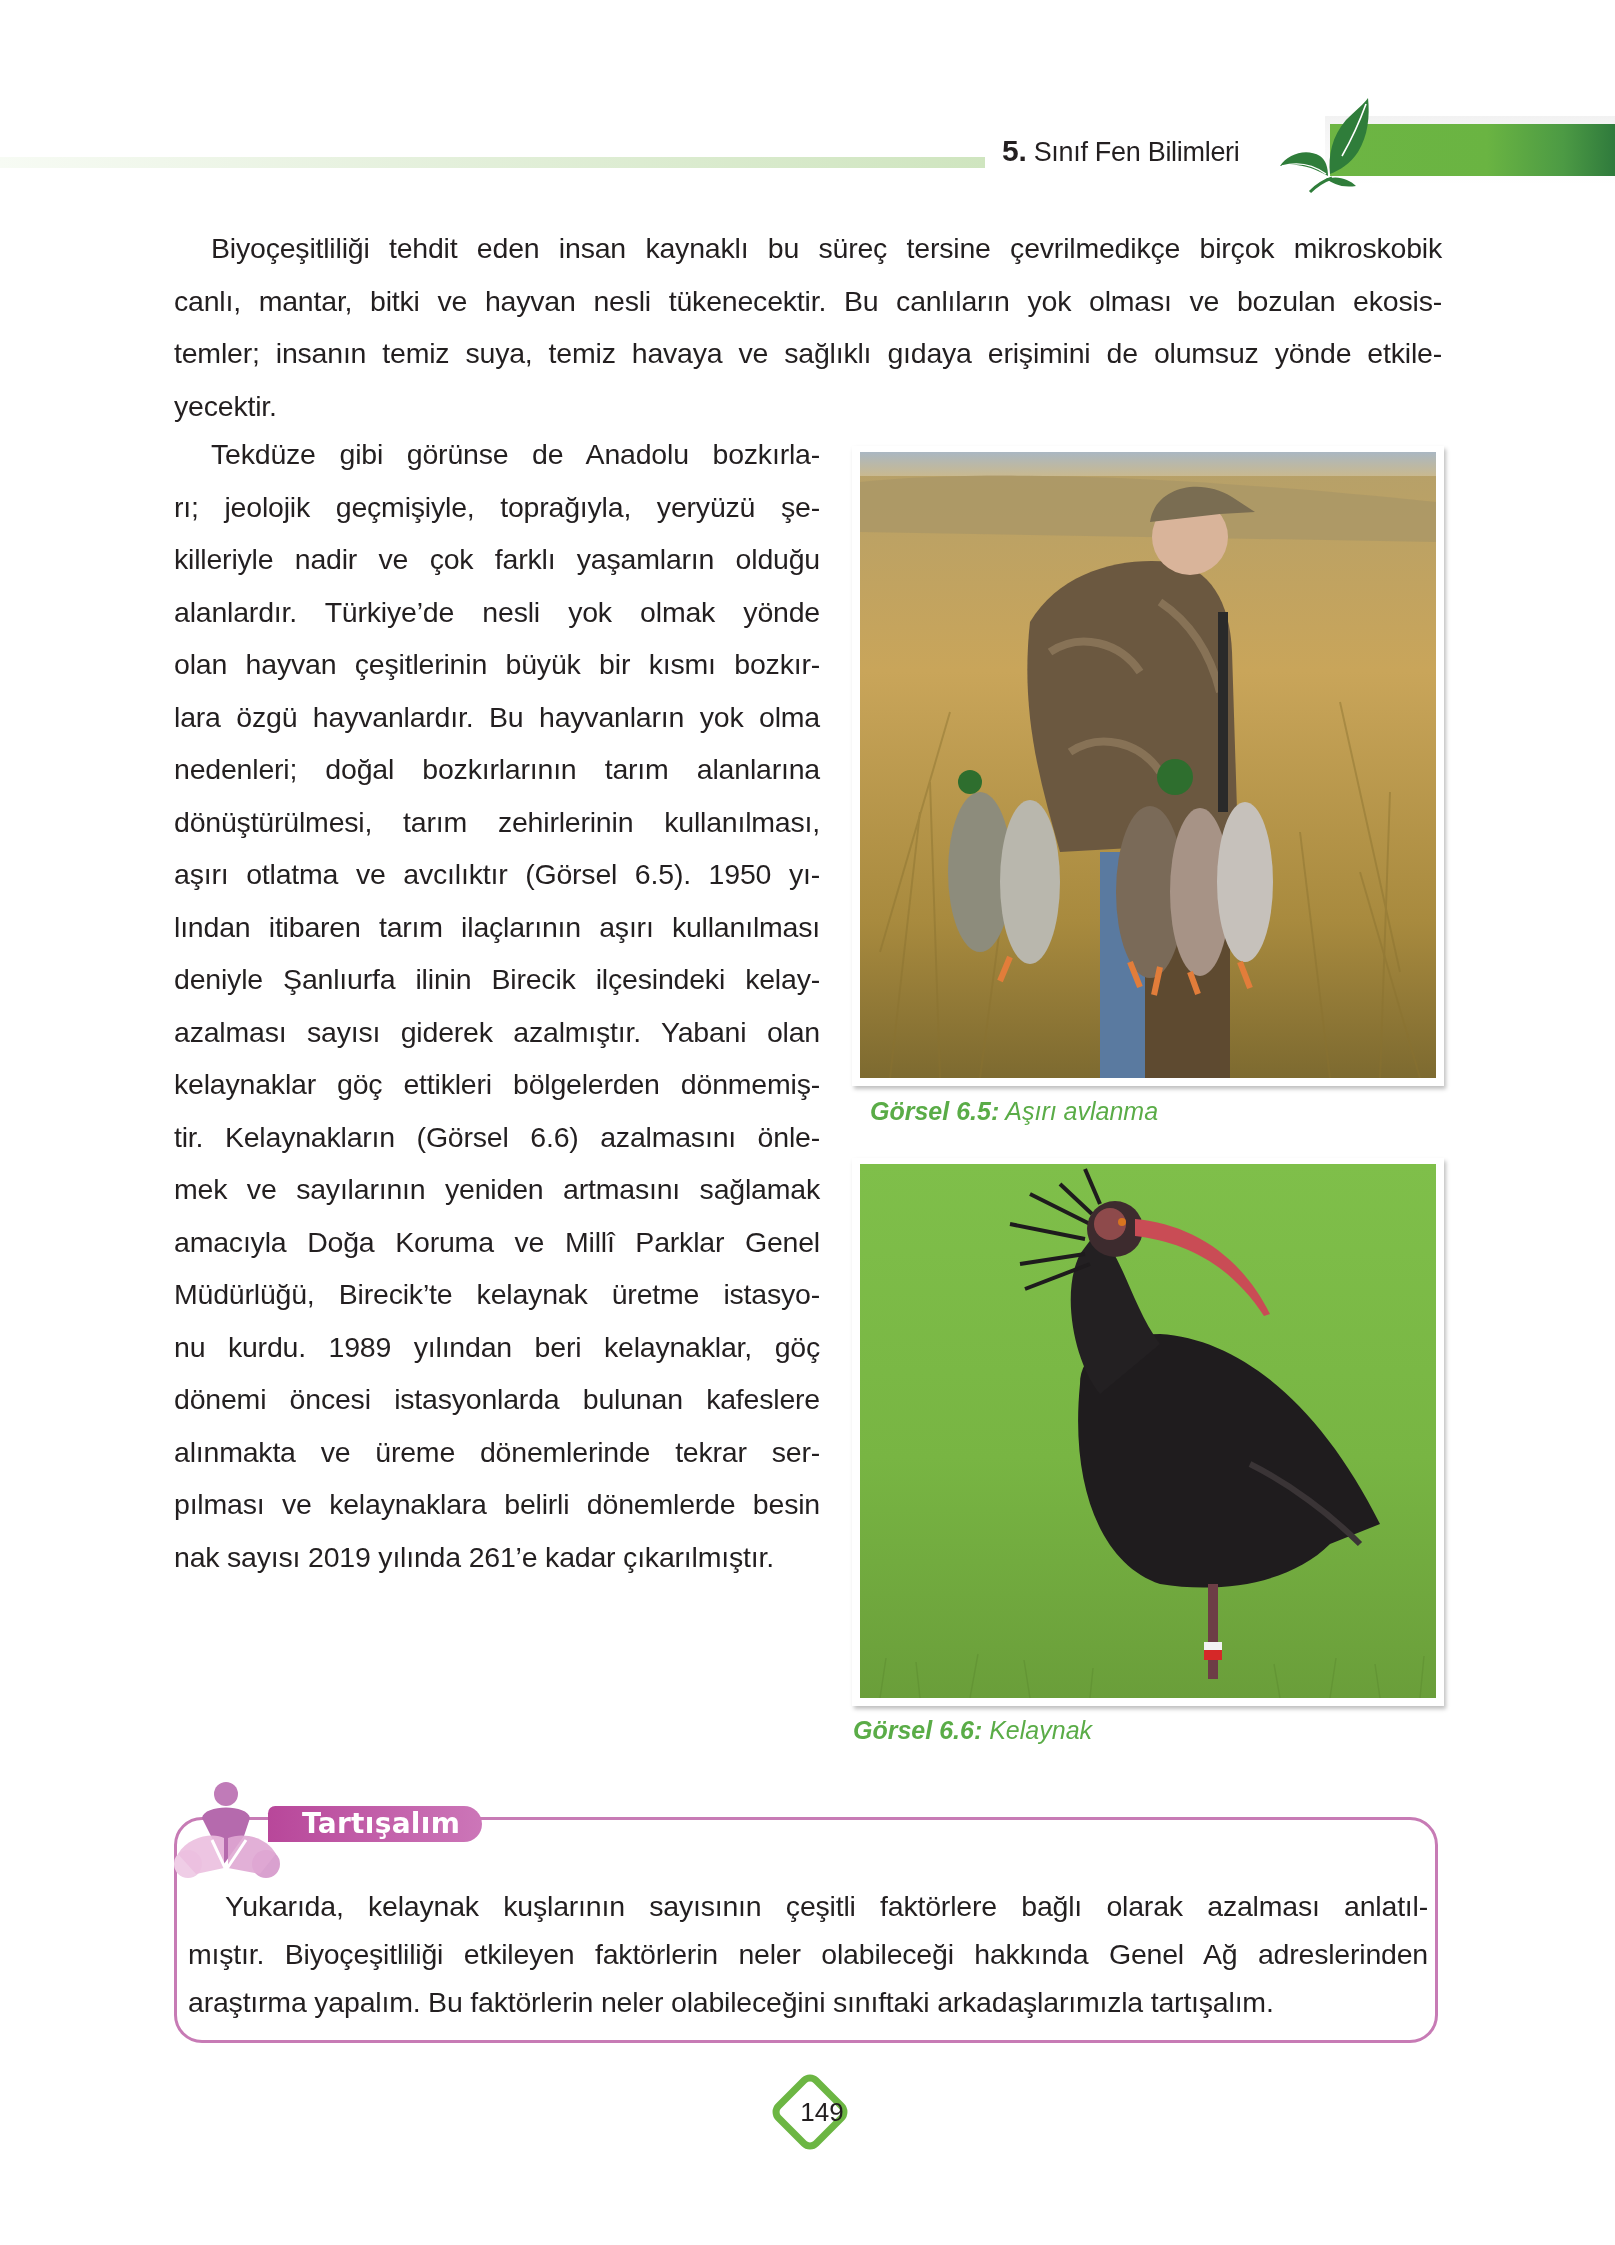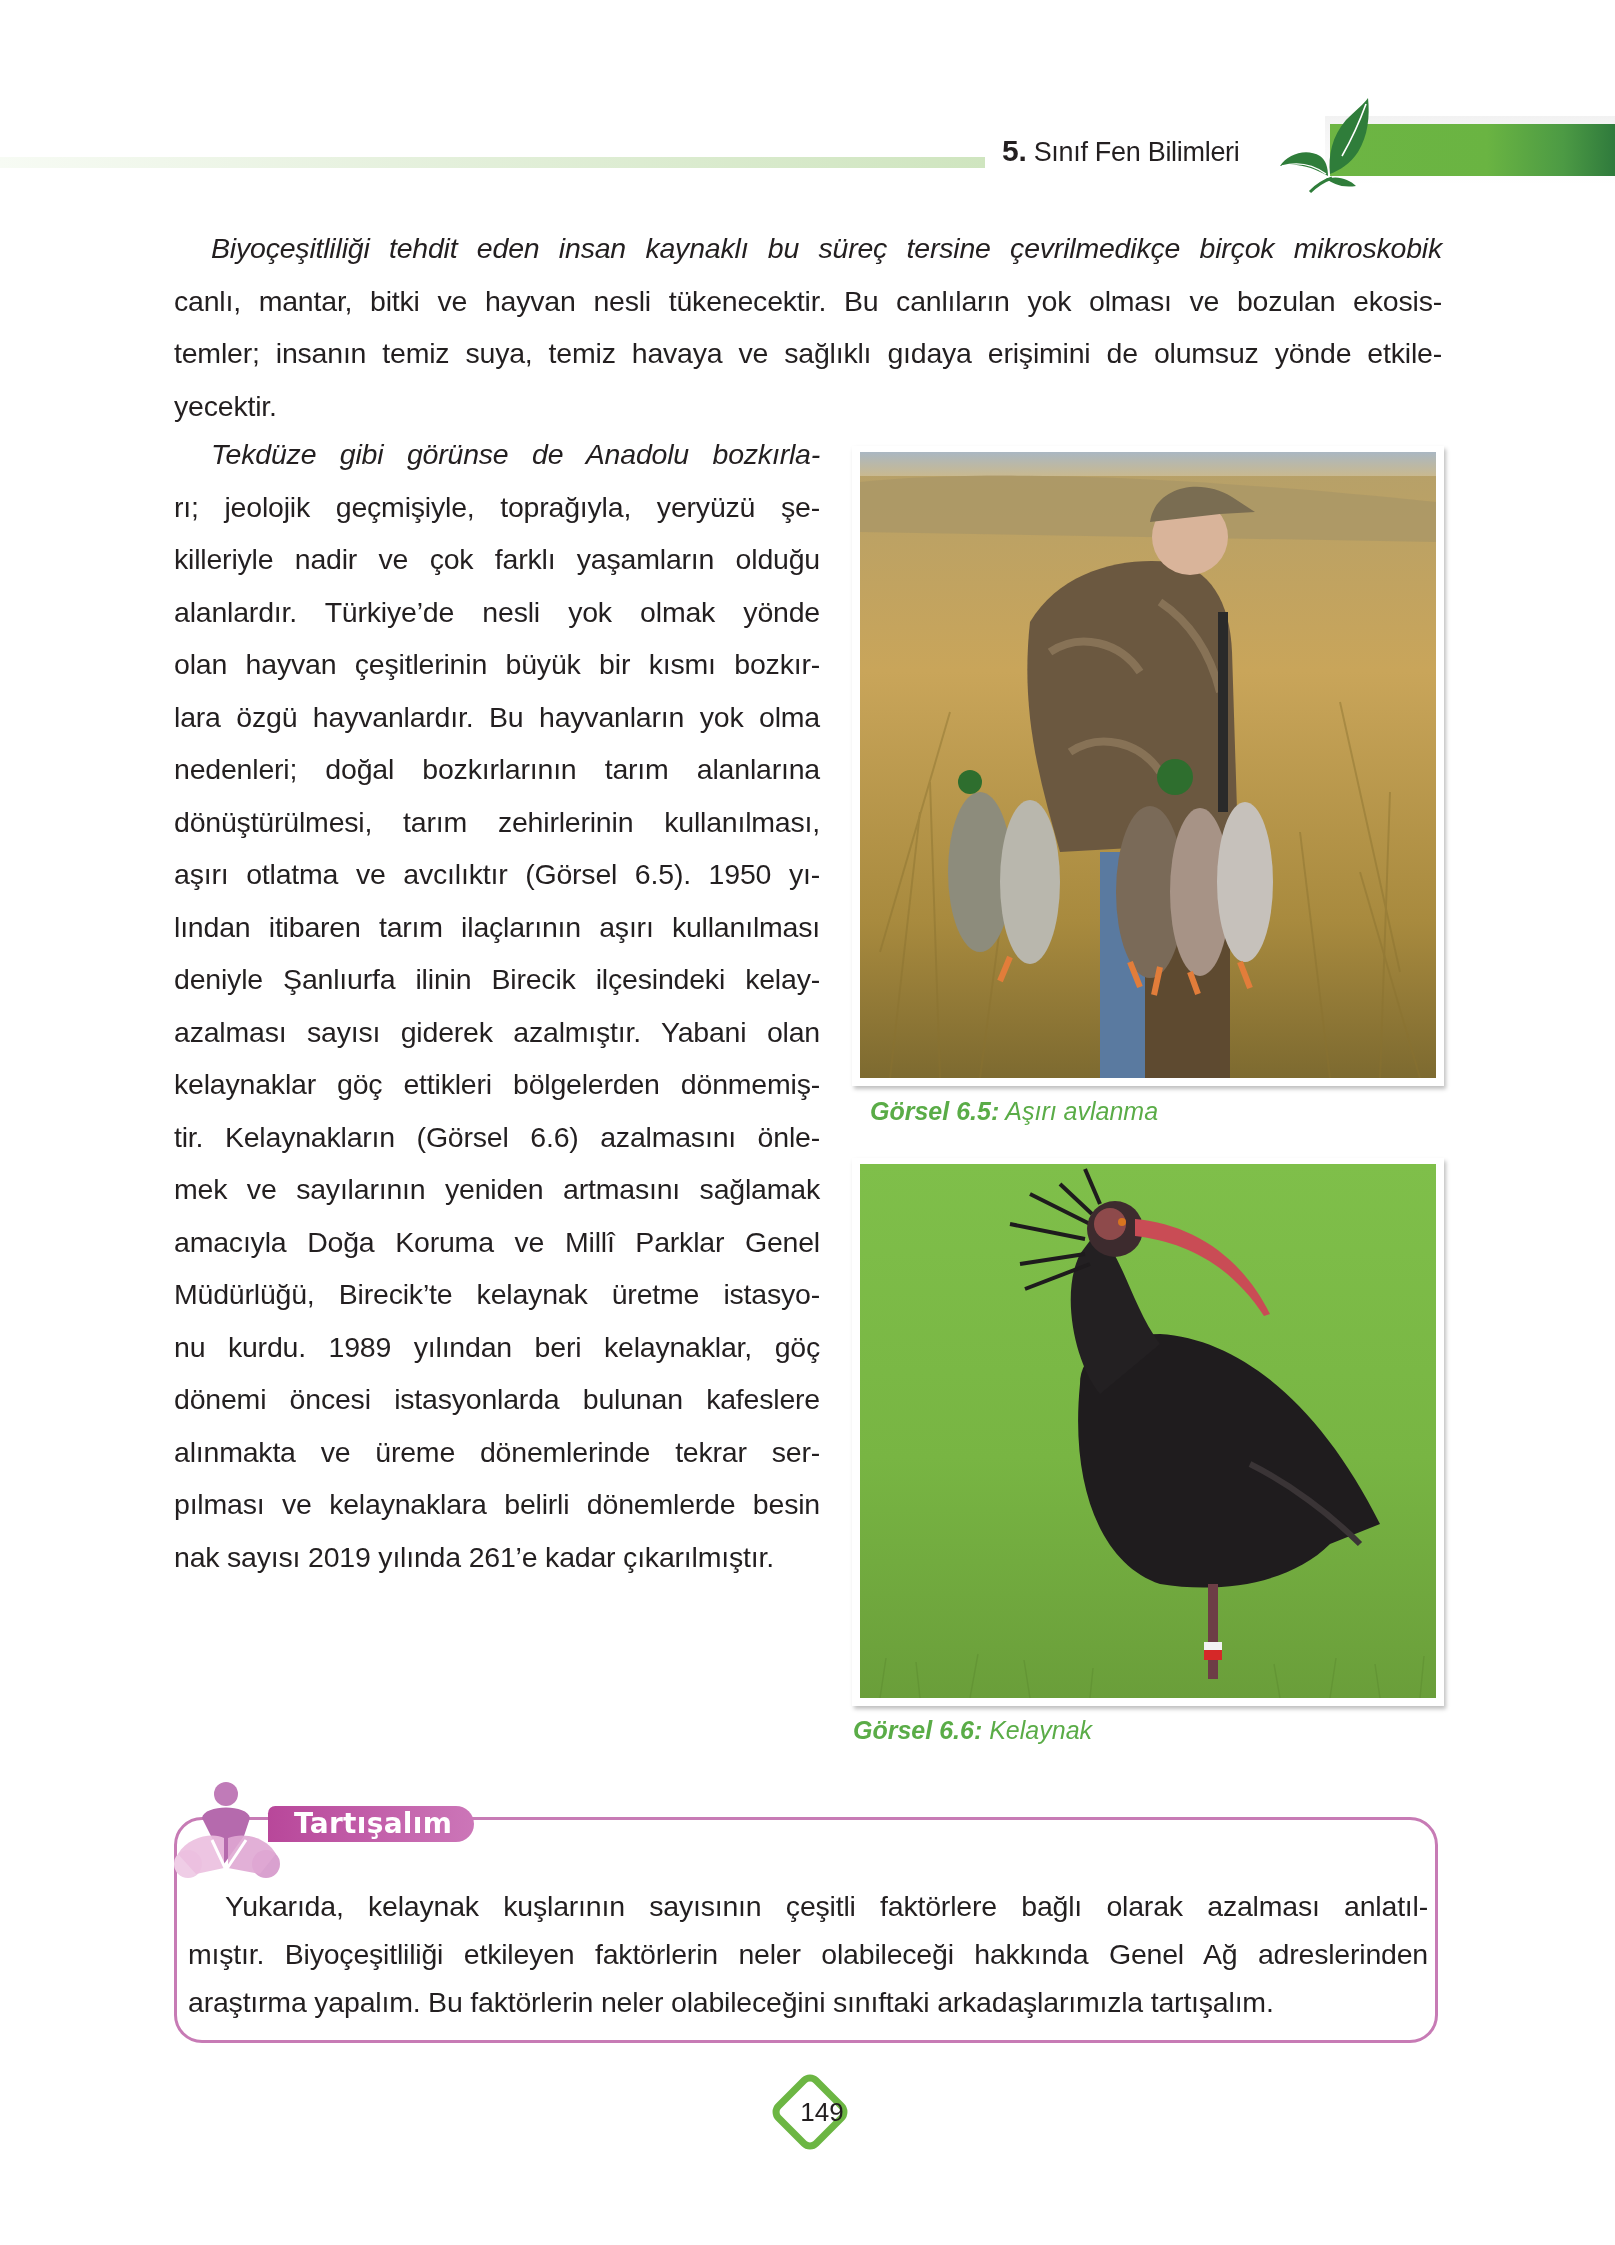--- a/index.html
+++ b/index.html
@@ -16,40 +16,40 @@
                     background: linear-gradient(180deg, #f2f2f2, #ffffff); }
   .hdr-bar { position: absolute; left: 1330px; top: 124px; width: 285px; height: 52px;
              background: linear-gradient(90deg, #6db543 0%, #6ab442 55%, #4c9a44 82%, #2f7a3c 100%); }
   .hdr-logo { position: absolute; left: 1270px; top: 96px; width: 110px; height: 100px; }
 
   
   .para { position: absolute; font-size: 28.5px; line-height: 52.5px; text-align: justify;
           letter-spacing: -0.2px; }
   .para .ln { display: block; white-space: nowrap; text-align-last: justify; }
   .para .ln.last { text-align-last: left; }
-  .para .ln.indent { padding-left: 37px; font-style: italic; }
+  .para .ln.indent { padding-left: 37px; }
   .p1 { left: 174px; top: 222px; width: 1268px; }
   .p2 { left: 174px; top: 428px; width: 646px; }
 
   
   .fig-frame { position: absolute; background: #fff;
                box-shadow: 2px 3px 4px rgba(0,0,0,0.25); }
   .fig1 { left: 852px; top: 446px; width: 592px; height: 640px; }
   .fig2 { left: 852px; top: 1158px; width: 592px; height: 548px; }
   .fig-photo { position: absolute; left: 8px; top: 6px; right: 8px; bottom: 8px; overflow: hidden; }
   .fig-photo svg { width: 100%; height: 100%; display: block; }
   .caption { position: absolute; font-size: 25px; font-style: italic; color: #5aac47; white-space: nowrap; }
   .caption b { font-weight: bold; }
   .cap1 { left: 870px; top: 1097px; }
   .cap2 { left: 853px; top: 1716px; }
 
   
   .disc-box { position: absolute; left: 174px; top: 1817px; width: 1264px; height: 226px;
               border: 3px solid #c77bb5; border-radius: 28px; box-sizing: border-box; }
-  .disc-label { position: absolute; left: 268px; top: 1806px; height: 36px; padding: 0 22px 0 26px;
+  .disc-label { position: absolute; left: 268px; top: 1806px; height: 36px; padding: 0 22px 0 34px;
                 background: linear-gradient(90deg, #b8479a, #cc76b8); border-radius: 8px 20px 20px 0;
                 color: #fff; font-weight: bold; font-size: 28px; line-height: 36px;
                 font-family: "DejaVu Sans", sans-serif; letter-spacing: 0.3px; }
   .disc-icon { position: absolute; left: 168px; top: 1778px; width: 118px; height: 105px; }
   .disc-text { position: absolute; left: 188px; top: 1882px; width: 1240px; font-size: 28.5px;
                line-height: 48px; letter-spacing: -0.2px; }
   .disc-text .ln { display: block; white-space: nowrap; text-align: justify; text-align-last: justify; }
   .disc-text .ln.indent { padding-left: 37px; }
   .disc-text .ln.last { text-align-last: left; }
 

